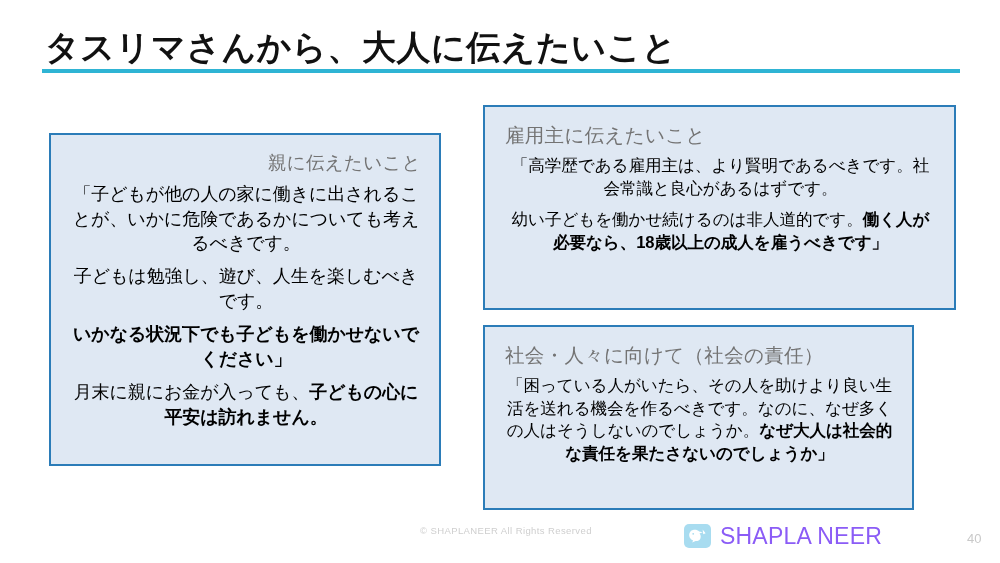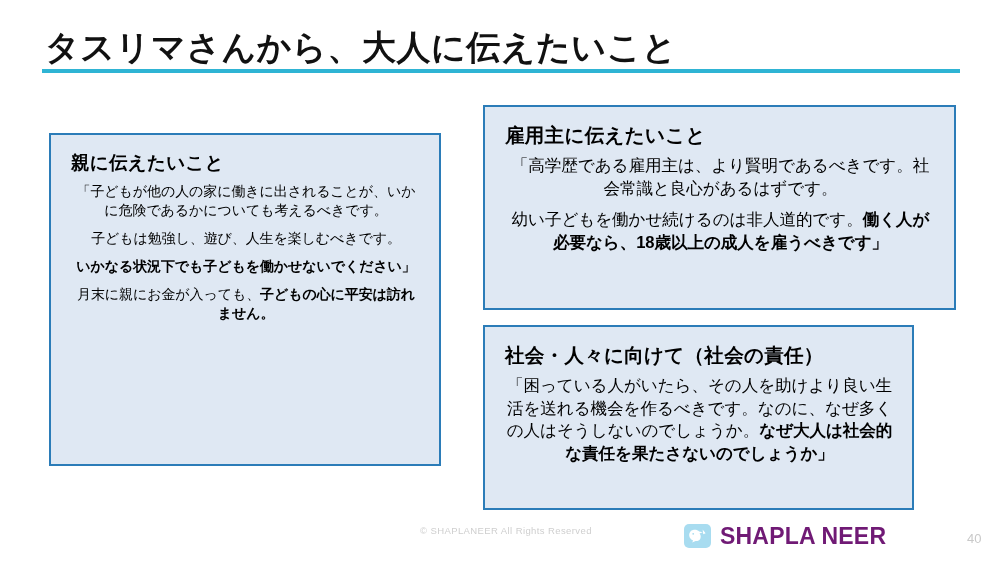--- a/index.html
+++ b/index.html
@@ -59,39 +59,39 @@
   }
   .card-society {
     left: 483px;
     top: 325px;
     width: 431px;
     height: 185px;
   }
 
   .card-title {
     font-size: 19px;
-    font-weight: bold;
+    font-weight: normal;
     line-height: 1.3;
     margin: 2px 0 7px 0;
     letter-spacing: 0.3px;
-    color: #000000;
-  }
-  .card-left .card-title { font-size: 18.5px; }
+    color: #737373;
+  }
+  .card-left .card-title { font-size: 18.5px; text-align: right; }
   .card-employer .card-title { font-size: 19.5px; }
   .card-society .card-title { font-size: 19.5px; }
 
   .para {
     font-size: 16.5px;
     line-height: 1.36;
     margin: 0 0 9px 0;
     letter-spacing: -0.1px;
     text-align: center;
   }
   .para:last-child { margin-bottom: 0; }
-  .card-left .para { font-size: 14px; }
+  .card-left .para { font-size: 18px; }
   .card-employer .para { font-size: 16.6px; }
   .card-society .para { font-size: 16.6px; }
 
   .b { font-weight: bold; }
 
   
   .copyright {
     position: absolute;
     left: 420px;
     top: 525px;
@@ -112,22 +112,22 @@
     width: 27px;
     height: 24px;
     background: #a8dcf0;
     border-radius: 5px;
     position: relative;
     flex: 0 0 auto;
   }
   .brand-mark svg { display: block; }
   .brand-word {
     font-size: 23px;
-    font-weight: bold;
-    color: #701a75;
+    font-weight: normal;
+    color: #8b5cf6;
     letter-spacing: 0.2px;
     line-height: 1;
     white-space: nowrap;
   }
   .anniv {
     position: absolute;
     left: 908px;
     top: 519px;
     color: #cdcdcd;
     text-align: center;

